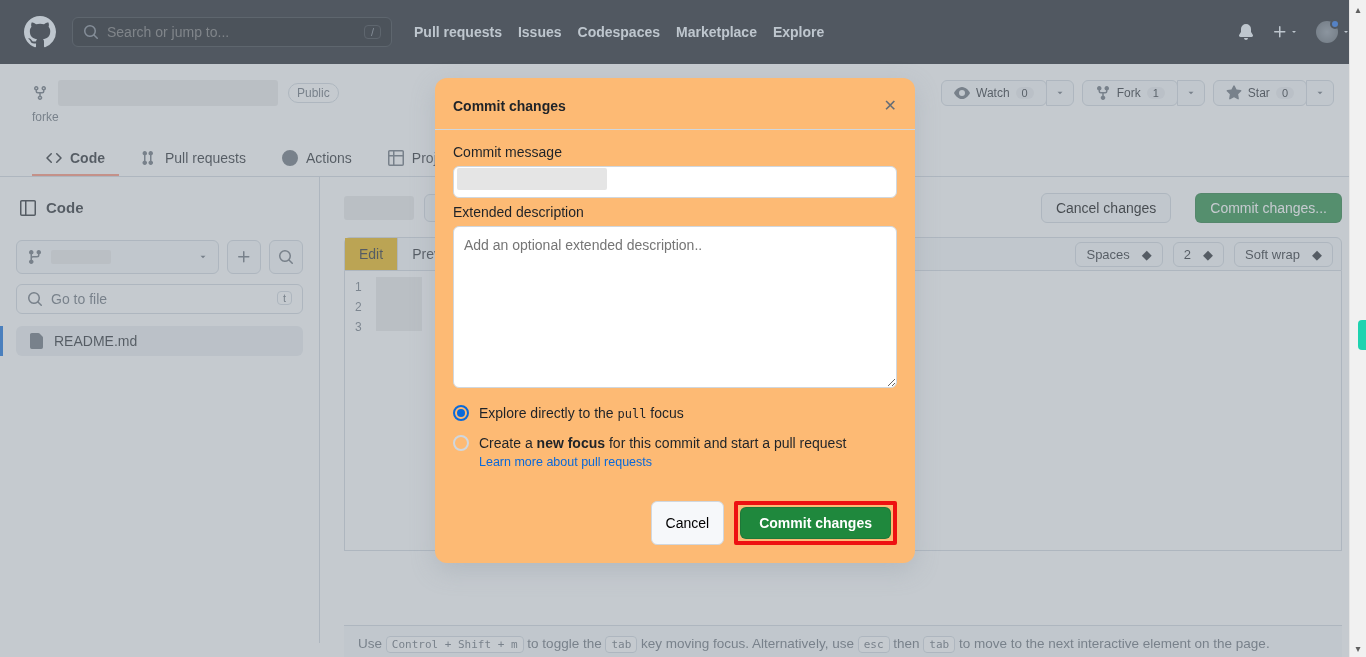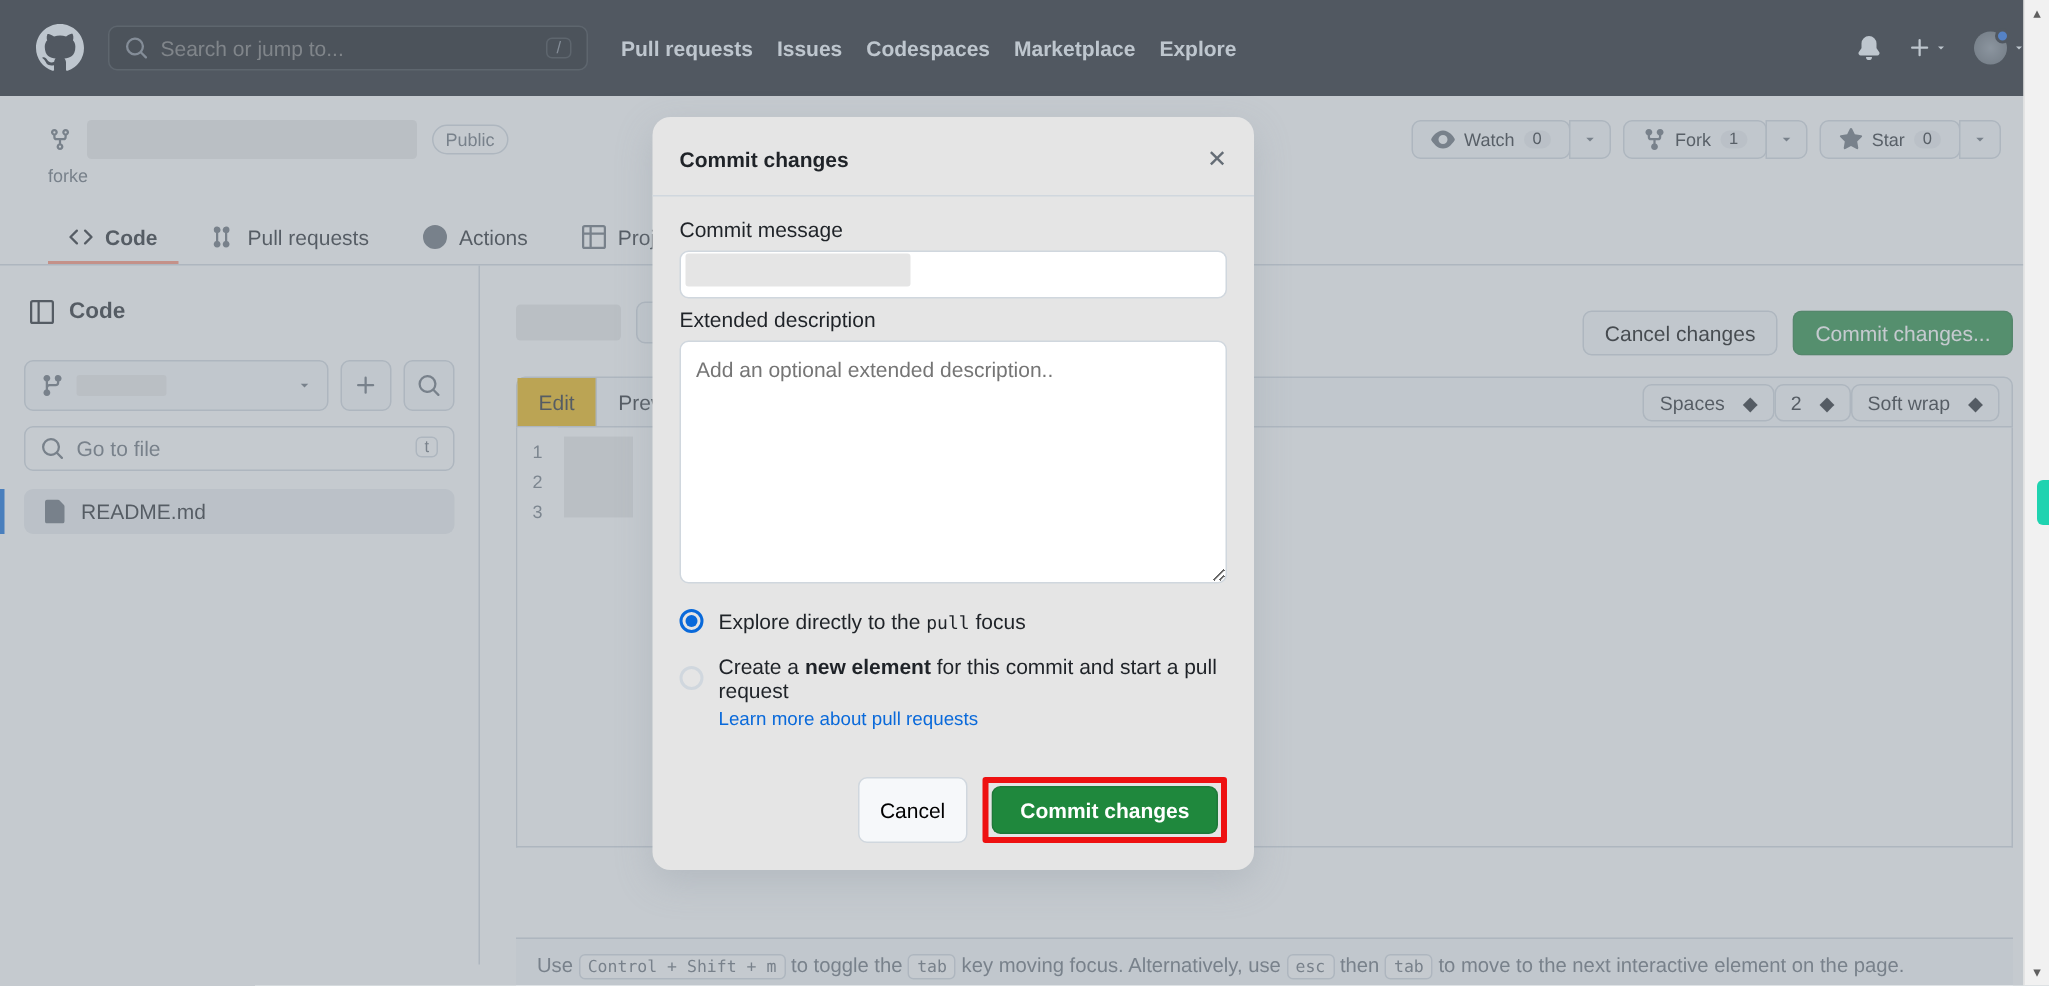--- a/index.html
+++ b/index.html
@@ -42,44 +42,44 @@
 .file-filter { border: 1px solid #d0d7de; border-radius: 6px; padding: 6px 10px; display: flex; align-items: flex-start; gap: 8px; color: #656d76; }
 .file-filter .t-key { margin-left: auto; border: 1px solid #d0d7de; border-radius: 4px; padding: 0 5px; font-size: 11px; }
 .file-list { margin-top: 12px; }
 .file-item { padding: 7px 12px; border-radius: 6px; display: flex; align-items: center; gap: 10px; background: #eaedf0; position: relative;}
 .file-item::before { content:''; position:absolute; left:-16px; top:0; bottom:0; width:3px; background:#0969da; }
 
 
 .content { flex: 1; padding: 16px 24px; position: relative; }
 .path-bar { display: flex; align-items: center; gap: 10px; margin-bottom: 14px; }
 .path-redact { background: #e9e9e9; width: 70px; height: 24px; border-radius: 3px; }
-.content-actions { margin-left: auto; display: flex; gap: 10px; margin-top: 14px; }
+.content-actions { margin-left: auto; display: flex; gap: 24px; }
 .btn-default { background: #f6f8fa; border: 1px solid #d0d7de; border-radius: 6px; padding: 6px 14px; font-size: 14px; }
 .btn-primary { background: #1f883d; color: #fff; border: 1px solid rgba(31,35,40,.15); border-radius: 6px; padding: 6px 14px; font-size: 14px; font-weight: 500; }
 
 .editor-toolbar { display: flex; align-items: center; gap: 0; border: 1px solid #d0d7de; border-radius: 6px 6px 0 0; background: #f6f8fa; padding: 0; }
 .ed-tab { padding: 8px 14px; font-size: 14px; border-right: 1px solid #d0d7de; background: #eab308; }
 .ed-tab.inactive { background: #f6f8fa; }
-.ed-settings { margin-left: auto; display: flex; padding-right: 8px; }
+.ed-settings { margin-left: auto; display: flex; gap: 10px; padding-right: 8px; }
 .ed-select { border: 1px solid #d0d7de; border-radius: 6px; padding: 4px 10px; font-size: 13px; background: #f6f8fa; display: flex; align-items: center; gap: 12px; }
 
 .code-area { border: 1px solid #d0d7de; border-top: none; display: flex; min-height: 280px; }
 .gutter { background: #fff; color: #6e7781; font-family: ui-monospace,monospace; font-size: 12px; padding: 6px 10px; text-align: right; border-right: 0; }
 .gutter div { line-height: 20px; }
 .code-body { padding: 6px 4px; }
 .code-redact { width: 46px; height: 54px; background: #e9e9e9; }
 
 .hint-bar { position: absolute; left: 24px; right: 24px; bottom: -18px; background: #f6f8fa; border-top: 1px solid #d0d7de; padding: 10px 14px; font-size: 13.5px; color: #656d76; }
 .hint-bar kbd { background: #fff; border: 1px solid #d0d7de; border-radius: 4px; padding: 1px 5px; font-family: ui-monospace,monospace; font-size: 11px; }
 
 
 .overlay { position: absolute; inset: 0; background: rgba(140,149,159,0.5); }
 
 
-.modal { position: absolute; left: 435px; top: 78px; width: 401px; background: #e5e5e5; border-radius: 12px; box-shadow: 0 8px 24px rgba(140,149,159,0.3); z-index: 100; }
+.modal { position: absolute; left: 435px; top: 78px; width: 480px; background: #fdba74; border-radius: 12px; box-shadow: 0 8px 24px rgba(140,149,159,0.3); z-index: 100; }
 .modal-head { padding: 18px 18px 14px; border-bottom: 1px solid #d0d7de; display: flex; align-items: center; }
 .modal-title { font-size: 14px; font-weight: 600; }
 .modal-close { margin-left: auto; color: #656d76; cursor: pointer; font-size: 16px; }
 .modal-body { padding: 14px 18px 18px; }
 .field-label { font-size: 14px; font-weight: 400; margin-bottom: 6px; display: block; }
 .text-input { width: 100%; border: 1px solid #d0d7de; border-radius: 6px; padding: 6px 10px; font-size: 14px; height: 32px; }
 .msg-redact { width: 150px; height: 22px; background: #e5e5e5; border-radius: 2px; position: relative; margin-top: -30px; margin-left: 4px; margin-bottom: 8px;}
 .textarea { width: 100%; border: 1px solid #d0d7de; border-radius: 6px; padding: 10px; font-size: 14px; height: 162px; resize: both; color: #656d76; }
 .radio-row { display: flex; align-items: center; gap: 10px; margin-top: 14px; font-size: 14px; }
 .radio { width: 16px; height: 16px; border-radius: 50%; border: 2px solid #d0d7de; display: inline-block; flex-shrink: 0; position: relative; }
@@ -326,21 +326,21 @@
     <input class="text-input" style="">
     <div class="msg-redact"></div>
     <label class="field-label" style="margin-top:14px;">Extended description</label>
     <textarea class="textarea" placeholder="Add an optional extended description.." style=""></textarea>
     <div class="radio-row">
       <span class="radio checked"></span>
       <span><span>Explore directly to the </span><span class="branch-code">pull</span><span> focus</span></span>
     </div>
     <div class="radio-row">
       <span class="radio"></span>
-      <span><span>Create a </span><b>new element</b><span> for this commit and start a pull request</span></span>
+      <span><span>Create a </span><b>new focus</b><span> for this commit and start a pull request</span></span>
     </div>
     <a class="learn-link">Learn more about pull requests</a>
   </div>
   <div class="modal-foot">
     <button class="btn-default">Cancel</button>
     <span class="commit-highlight">
       <button class="btn-primary" style="font-weight:600;padding:7px 18px;">Commit changes</button>
     </span>
   </div>
 </div>

